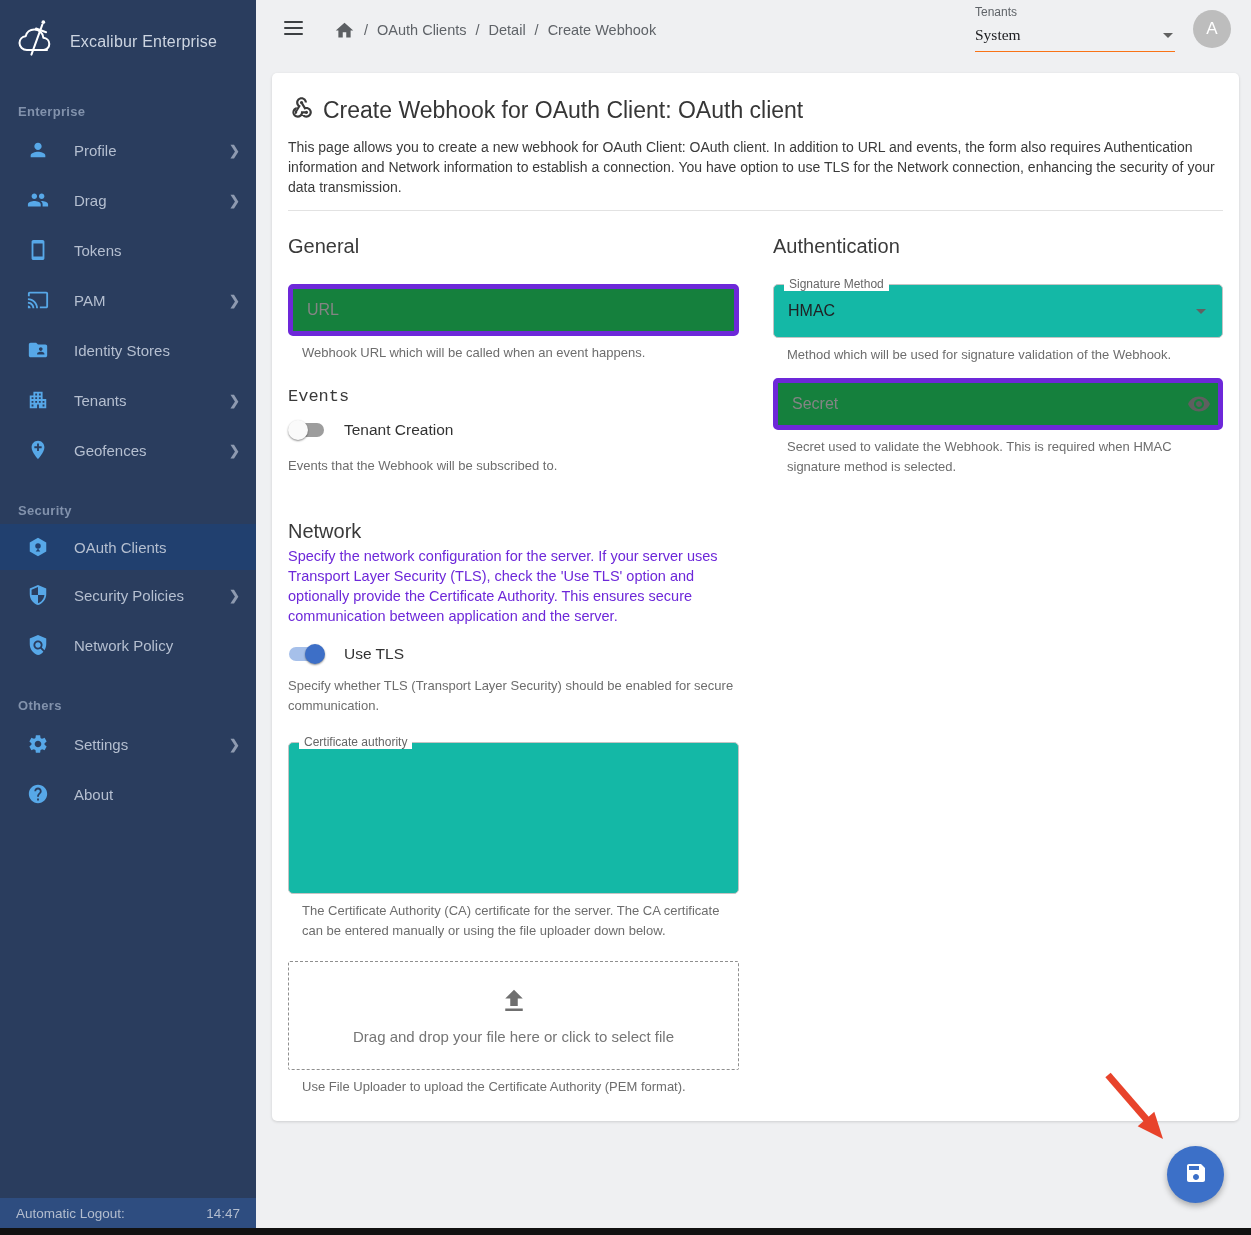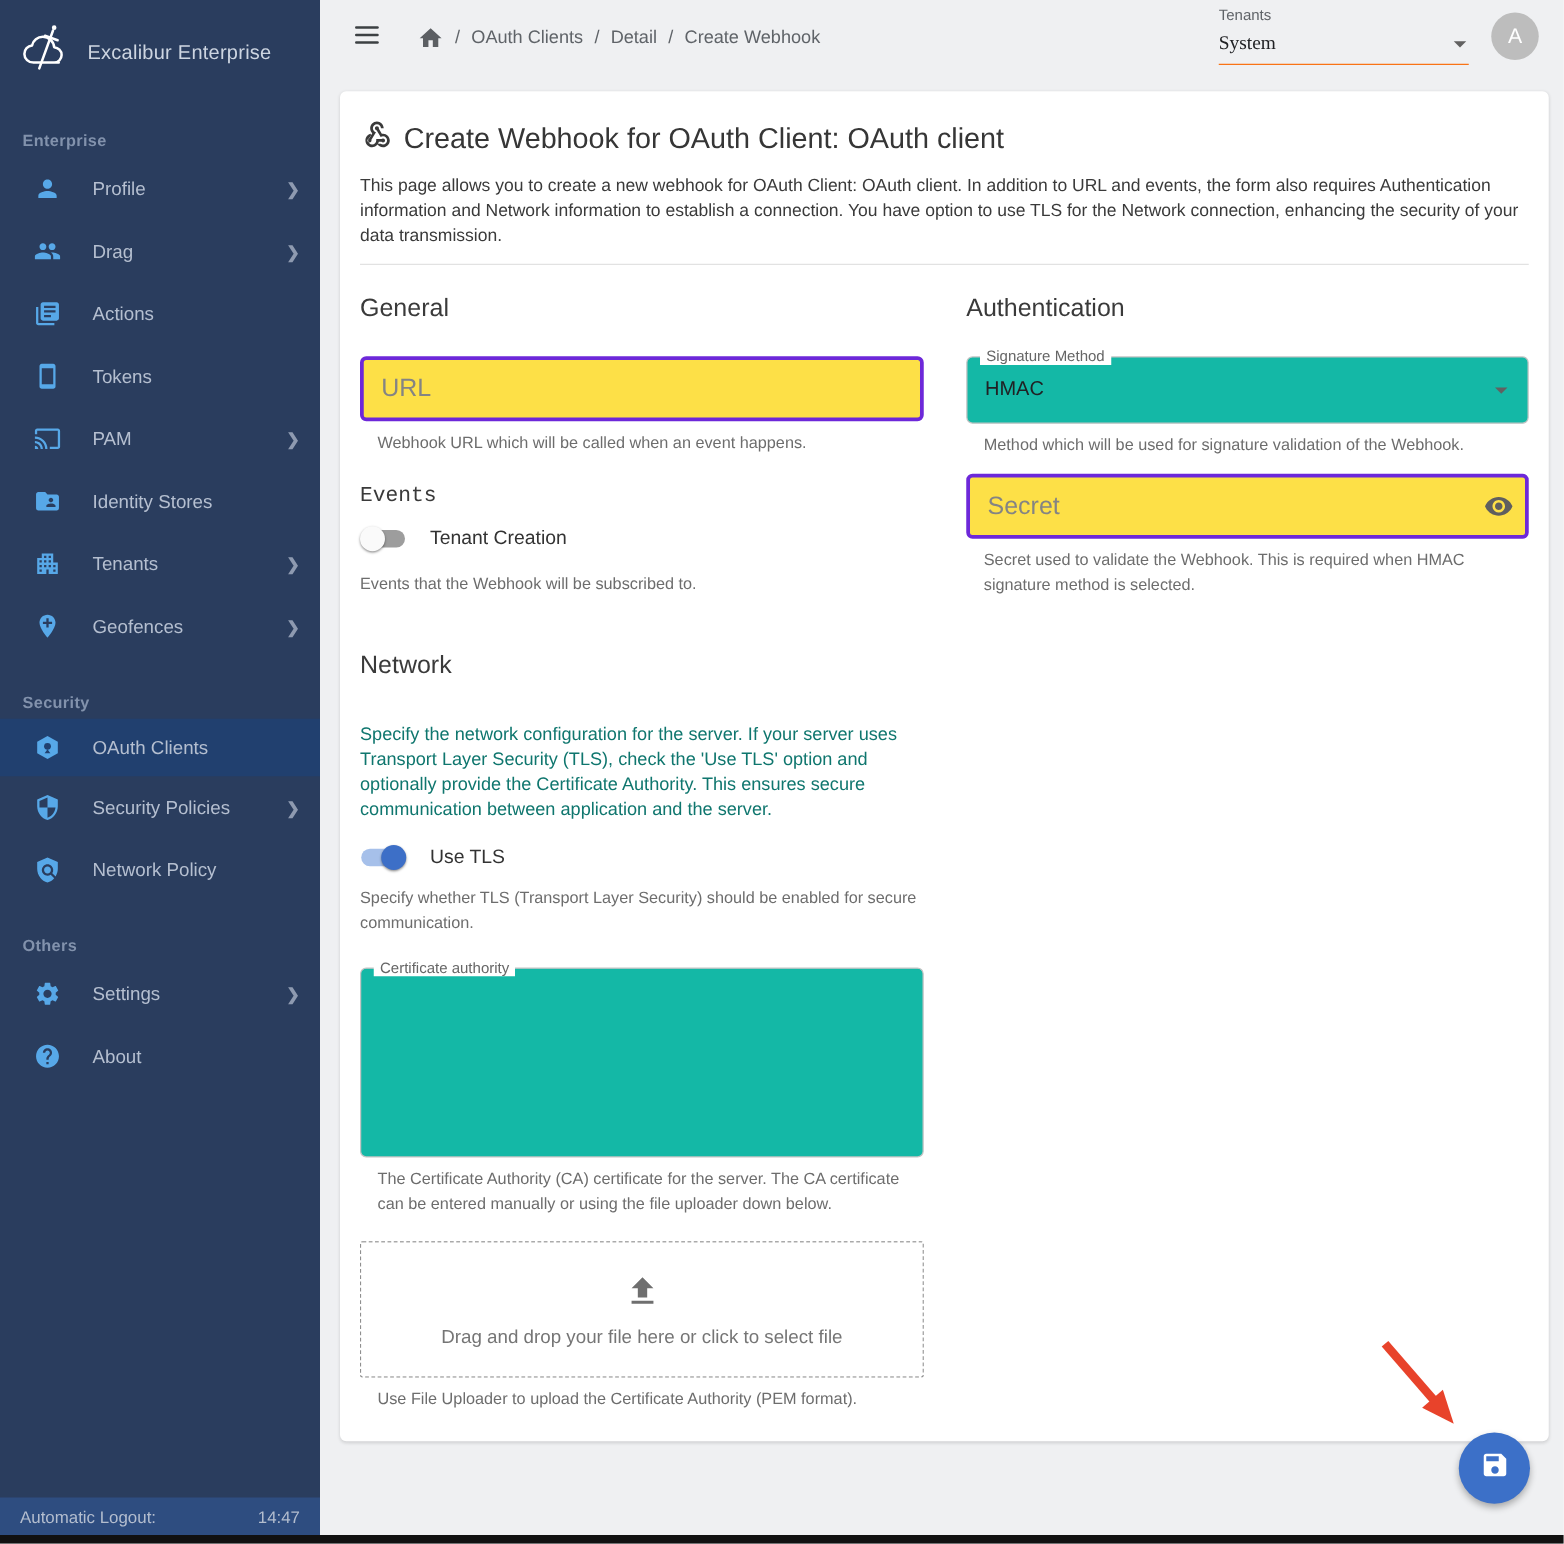--- a/index.html
+++ b/index.html
@@ -60,42 +60,42 @@
   h1 { font-size:23px; font-weight:400; color:#363636; }
   .page-desc { margin-top:12px; font-size:14px; line-height:20px; color:#3a3a3a; }
   .divider { border-top:1px solid #e2e2e2; margin-top:13px; }
   .columns { display:grid; grid-template-columns:451px 450px; column-gap:34px; margin-top:24px; }
   h2 { font-size:20px; font-weight:400; color:#3a3a3a; margin-bottom:26px; }
   h3 { font-size:17px; font-weight:400; color:#3a3a3a;font-family:Liberation Mono, monospace; }
   .helper { font-size:13px; color:#6d6d6d; line-height:20px; margin-top:7px; padding-left:14px; }
   .helper.noindent { padding-left:0; }
   
   .text-input {
-    width:100%; height:52px; border:3px solid #6d28d9; border-radius:5px;
-    padding:0 14px; font-size:20px; font-family:inherit; color:#202124; background:#fde047; outline:none;
+    width:100%; height:52px; border:5px solid #6d28d9; border-radius:5px;
+    padding:0 14px; font-size:16px; font-family:inherit; color:#202124; background:#15803d; outline:none;
   }
   .text-input::placeholder { color:#848484; }
   .outlined { position:relative; border:1px solid #c4c4c4; border-radius:5px; background:#14b8a6; }
   .float-label { position:absolute; top:-8px; left:10px; background:#fff; padding:0 5px; font-size:12px; color:#666; line-height:14px; }
   .select-box { height:52px; display:flex; align-items:center; justify-content:space-between; padding:0 16px 0 14px; cursor:pointer; }
   .select-value { font-size:16px; color:#202124; }
   .input-wrap { position:relative; }
   .eye-btn { position:absolute; right:12px; top:14px; width:24px; height:24px; cursor:pointer; }
   .eye-btn svg { width:24px; height:24px; fill:#5f5f5f; }
   
   .toggle-row { display:flex; align-items:center; gap:19px; }
   .switch { position:relative; width:37px; height:20px; flex:0 0 37px; cursor:pointer; }
   .switch .track { position:absolute; left:1px; top:3px; width:35px; height:14px; border-radius:7px; }
   .switch .thumb { position:absolute; top:0; width:20px; height:20px; border-radius:50%; box-shadow:0 1px 2px rgba(0,0,0,.45); }
   .switch.off .track { background:#9d9d9d; }
   .switch.off .thumb { left:0; background:#fafafa; }
   .switch.on .track { background:#a6c0ea; }
   .switch.on .thumb { left:17px; background:#3d6fc7; }
   .toggle-label { font-size:15.5px; color:#333; }
-  .net-desc { font-size:14.5px; line-height:20px; color:#0f766e; margin-top:34px; }
+  .net-desc { font-size:14.5px; line-height:20px; color:#6d28d9; margin-top:3px; }
   .ca-box { height:152px; margin-top:26px; }
   .ca-textarea { width:100%; height:100%; border:none; outline:none; resize:none; background:transparent; padding:14px; font-family:inherit; font-size:14px; border-radius:5px; }
   .uploader {
     margin-top:20px; height:109px; border:1px dashed #8f8f8f; border-radius:2px;
     display:flex; flex-direction:column; align-items:center; justify-content:center; gap:8px; cursor:pointer;
   }
   .uploader svg { width:30px; height:30px; fill:#6f6f6f; }
   .uploader-text { font-size:15px; color:#757575; }
   
   .fab {
@@ -144,28 +144,20 @@
           <svg viewBox="0 0 24 24" fill="#57a8e8">
             <path d="M16 11c1.66 0 2.99-1.34 2.99-3S17.66 5 16 5c-1.66 0-3 1.34-3 3s1.34 3 3 3zm-8 0c1.66 0 2.99-1.34 2.99-3S9.66 5 8 5C6.34 5 5 6.34 5 8s1.34 3 3 3zm0 2c-2.33 0-7 1.17-7 3.5V19h14v-2.5c0-2.33-4.67-3.5-7-3.5zm8 0c-.29 0-.62.02-.97.05 1.16.84 1.97 1.97 1.97 3.45V19h6v-2.5c0-2.33-4.67-3.5-7-3.5z"></path>
           </svg>
         </span>
         <span class="nav-label">Drag</span>
         <span class="nav-chevron">❯</span>
       </div>
       <div class="nav-item">
         <span class="nav-icon">
           <svg viewBox="0 0 24 24" fill="#57a8e8">
-            <path d="M4 6H2v14c0 1.1.9 2 2 2h14v-2H4V6zm16-4H8c-1.1 0-2 .9-2 2v12c0 1.1.9 2 2 2h12c1.1 0 2-.9 2-2V4c0-1.1-.9-2-2-2zm-1 9H9V9h10v2zm-4 4H9v-2h6v2zm4-8H9V5h10v2z"></path>
-          </svg>
-        </span>
-        <span class="nav-label">Actions</span>
-      </div>
-      <div class="nav-item">
-        <span class="nav-icon">
-          <svg viewBox="0 0 24 24" fill="#57a8e8">
             <path d="M17 1.01 7 1c-1.1 0-2 .9-2 2v18c0 1.1.9 2 2 2h10c1.1 0 2-.9 2-2V3c0-1.1-.9-1.99-2-1.99zM17 19H7V5h10v14z"></path>
           </svg>
         </span>
         <span class="nav-label">Tokens</span>
       </div>
       <div class="nav-item">
         <span class="nav-icon">
           <svg viewBox="0 0 24 24" fill="#57a8e8">
             <path d="M21 3H3c-1.1 0-2 .9-2 2v3h2V5h18v14h-7v2h7c1.1 0 2-.9 2-2V5c0-1.1-.9-2-2-2zM1 18v3h3c0-1.66-1.34-3-3-3zm0-4v2c2.76 0 5 2.24 5 5h2c0-3.87-3.13-7-7-7zm0-4v2c4.97 0 9 4.03 9 9h2c0-6.08-4.93-11-11-11z"></path>
           </svg>

